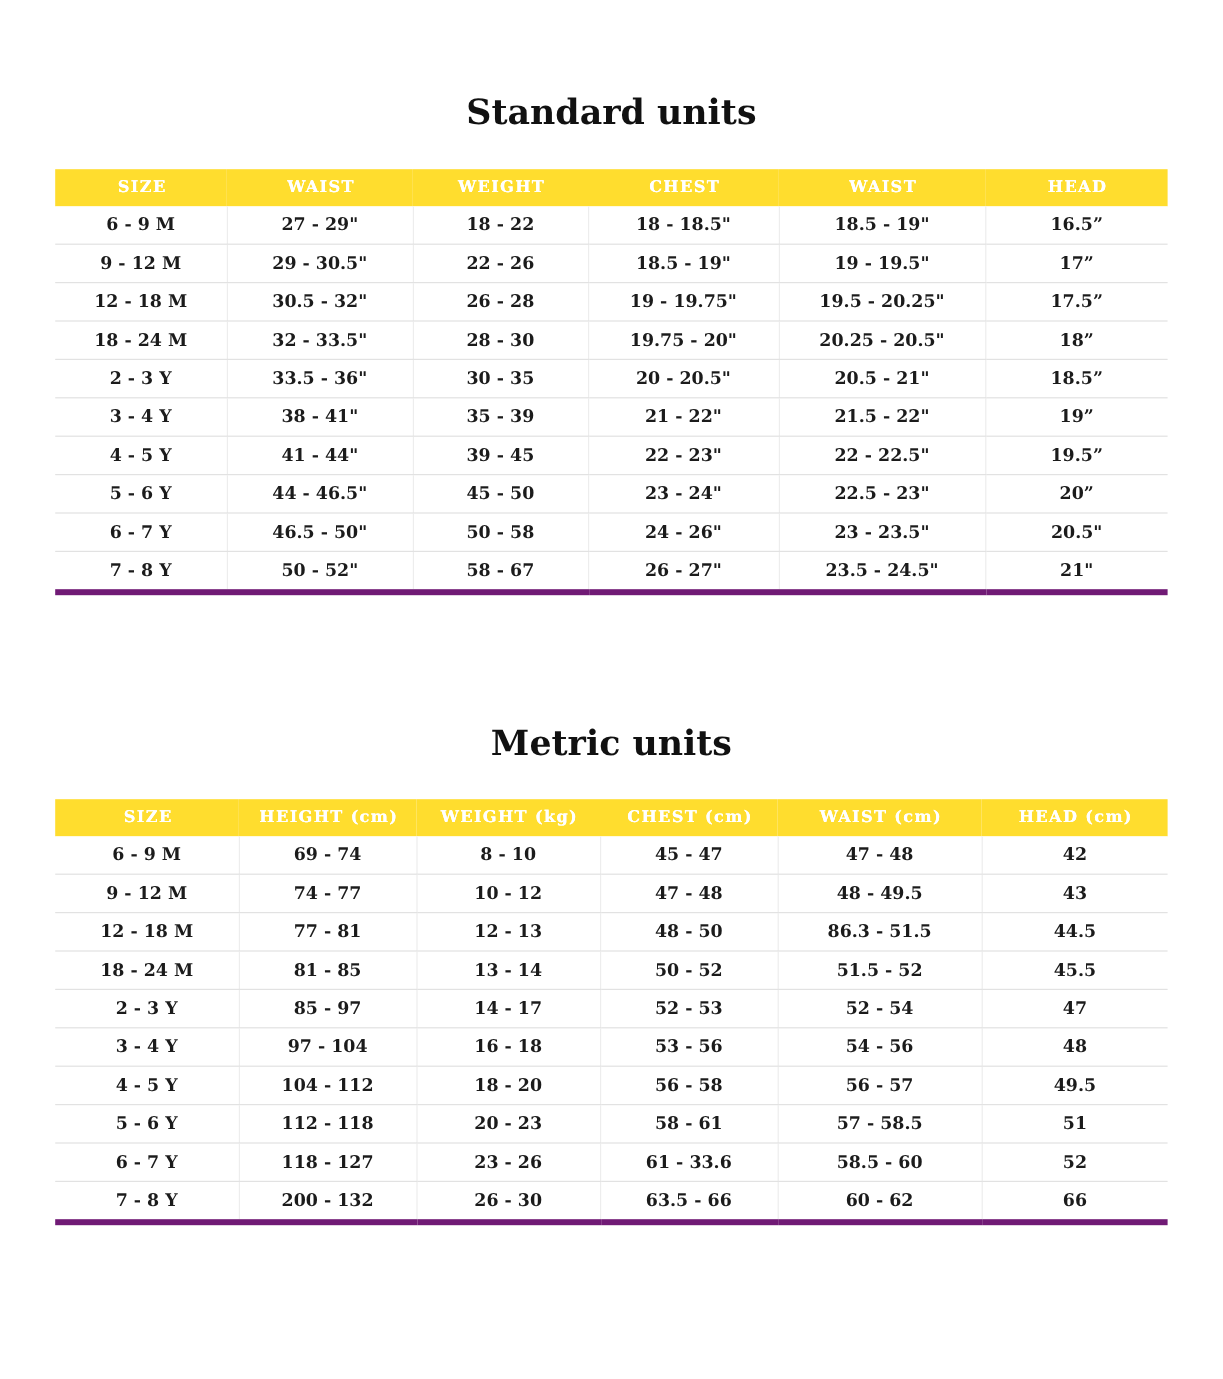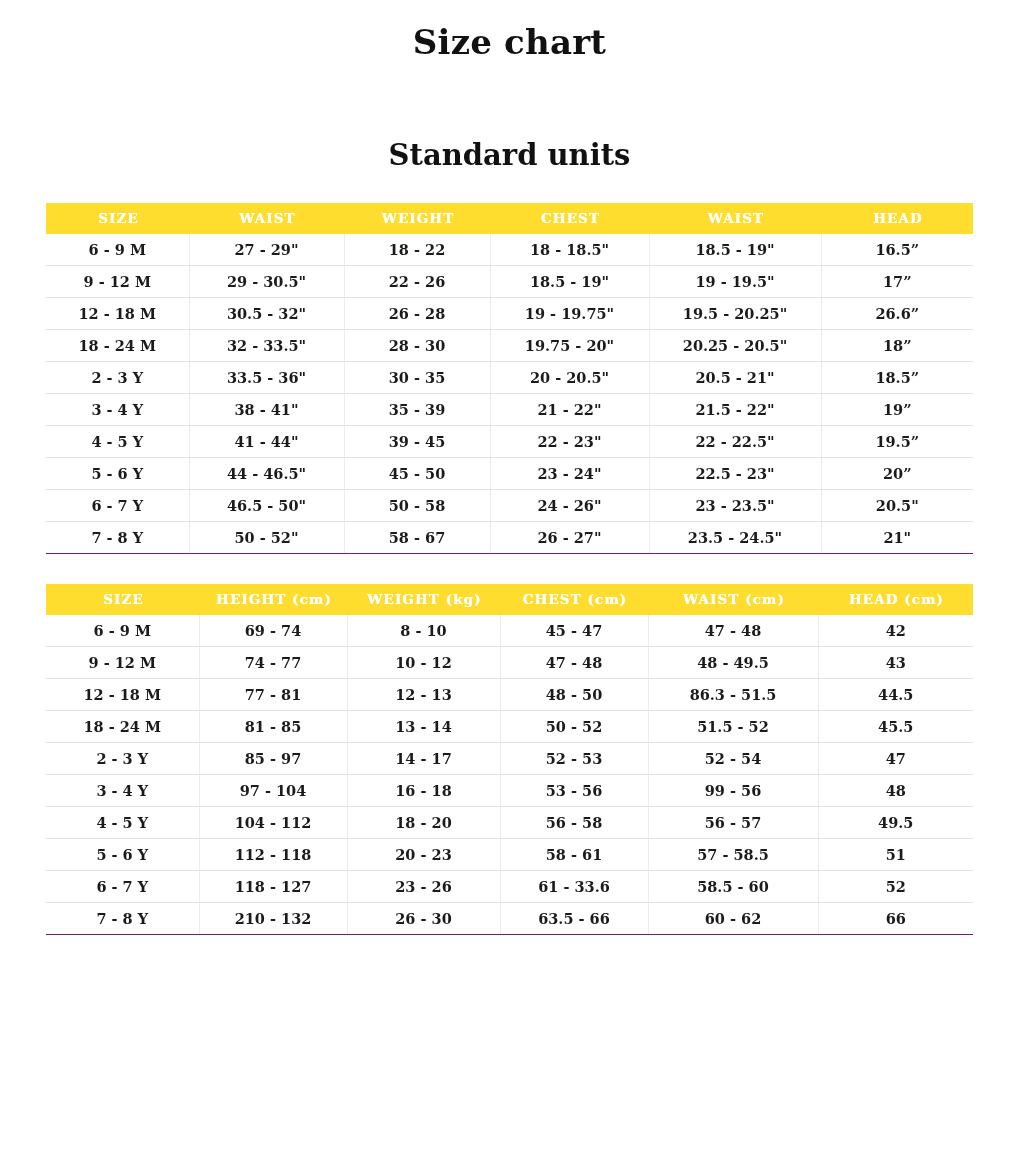--- a/index.html
+++ b/index.html
@@ -71,21 +71,21 @@
     font-size: 14.5px;
     font-weight: bold;
     color: #1b1b1b;
     padding: 6px 2px 6px 2px;
     border-bottom: 1px solid #e2e2e2;
     border-right: 1px solid #ededed;
     background: #ffffff;
     height: 19px;
   }
   table.size-table tbody td:last-child { border-right: none; }
-  table.size-table tbody tr:last-child td { border-bottom: 1px solid #701a75; }
+  table.size-table tbody tr:last-child td { border-bottom: 5px solid #701a75; }
 
   
   .std col.c0 { width: 143px; }
   .std col.c1 { width: 155px; }
   .std col.c2 { width: 146px; }
   .std col.c3 { width: 159px; }
   .std col.c4 { width: 172px; }
   .std col.c5 { width: 152px; }
 
   
@@ -96,21 +96,20 @@
   .met col.c4 { width: 170px; }
   .met col.c5 { width: 155px; }
 
   .section-metric .table-wrap { margin-top: 30px; }
 </style>
 </head>
 <body>
 
 <div class="page">
 
-  <h1 class="doc-title">Size chart</h1>
 
   <section class="section section-standard">
     <h2 class="section-title">Standard units</h2>
     <div class="table-wrap">
       <table class="size-table std">
         <colgroup>
           <col class="c0">
             <col class="c1">
             <col class="c2">
             <col class="c3">
@@ -143,21 +142,21 @@
             <td>18.5 - 19"</td>
             <td>19 - 19.5"</td>
             <td>17”</td>
           </tr>
           <tr>
             <td>12 - 18 M</td>
             <td>30.5 - 32"</td>
             <td>26 - 28</td>
             <td>19 - 19.75"</td>
             <td>19.5 - 20.25"</td>
-            <td>26.6”</td>
+            <td>17.5”</td>
           </tr>
           <tr>
             <td>18 - 24 M</td>
             <td>32 - 33.5"</td>
             <td>28 - 30</td>
             <td>19.75 - 20"</td>
             <td>20.25 - 20.5"</td>
             <td>18”</td>
           </tr>
           <tr>
@@ -207,20 +206,21 @@
             <td>26 - 27"</td>
             <td>23.5 - 24.5"</td>
             <td>21"</td>
           </tr>
         </tbody>
       </table>
     </div>
   </section>
 
   <section class="section section-metric">
+    <h2 class="section-title">Metric units</h2>
     <div class="table-wrap">
       <table class="size-table met">
         <colgroup>
           <col class="c0">
             <col class="c1">
             <col class="c2">
             <col class="c3">
             <col class="c4">
             <col class="c5">
         </colgroup>
@@ -273,21 +273,21 @@
             <td>14 - 17</td>
             <td>52 - 53</td>
             <td>52 - 54</td>
             <td>47</td>
           </tr>
           <tr>
             <td>3 - 4 Y</td>
             <td>97 - 104</td>
             <td>16 - 18</td>
             <td>53 - 56</td>
-            <td>99 - 56</td>
+            <td>54 - 56</td>
             <td>48</td>
           </tr>
           <tr>
             <td>4 - 5 Y</td>
             <td>104 - 112</td>
             <td>18 - 20</td>
             <td>56 - 58</td>
             <td>56 - 57</td>
             <td>49.5</td>
           </tr>
@@ -302,21 +302,21 @@
           <tr>
             <td>6 - 7 Y</td>
             <td>118 - 127</td>
             <td>23 - 26</td>
             <td>61 - 33.6</td>
             <td>58.5 - 60</td>
             <td>52</td>
           </tr>
           <tr>
             <td>7 - 8 Y</td>
-            <td>210 - 132</td>
+            <td>200 - 132</td>
             <td>26 - 30</td>
             <td>63.5 - 66</td>
             <td>60 - 62</td>
             <td>66</td>
           </tr>
         </tbody>
       </table>
     </div>
   </section>
 

